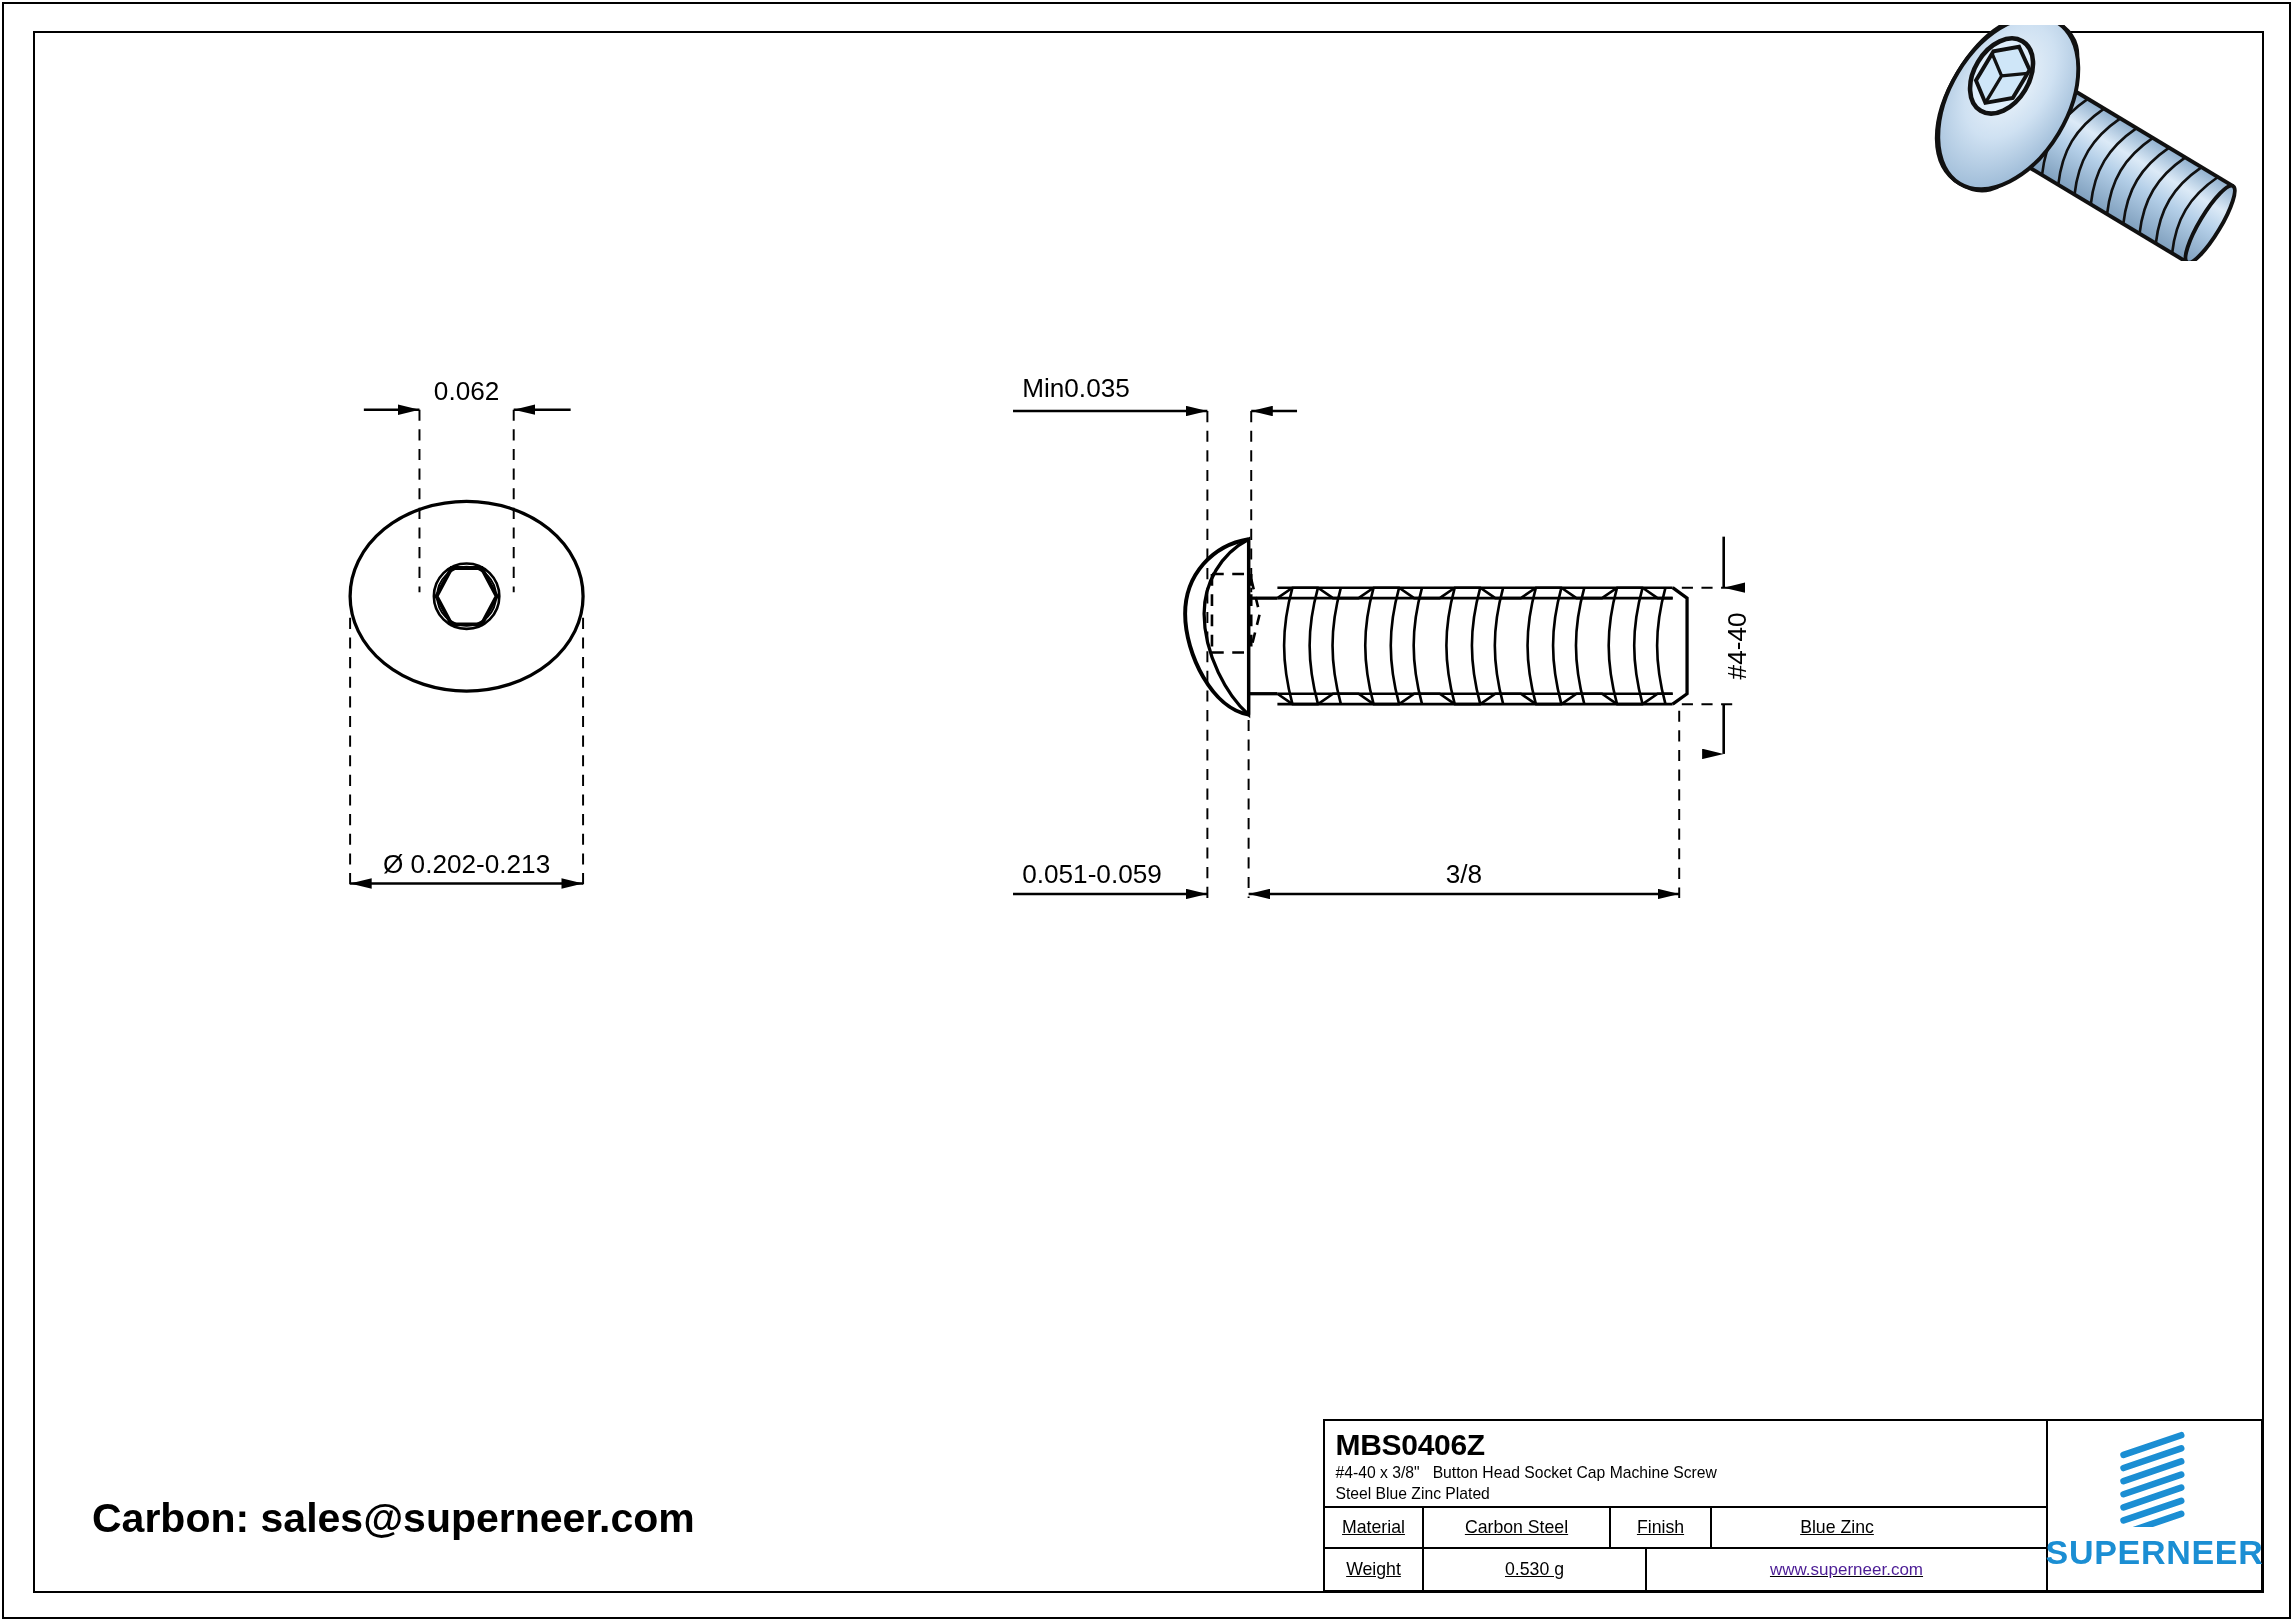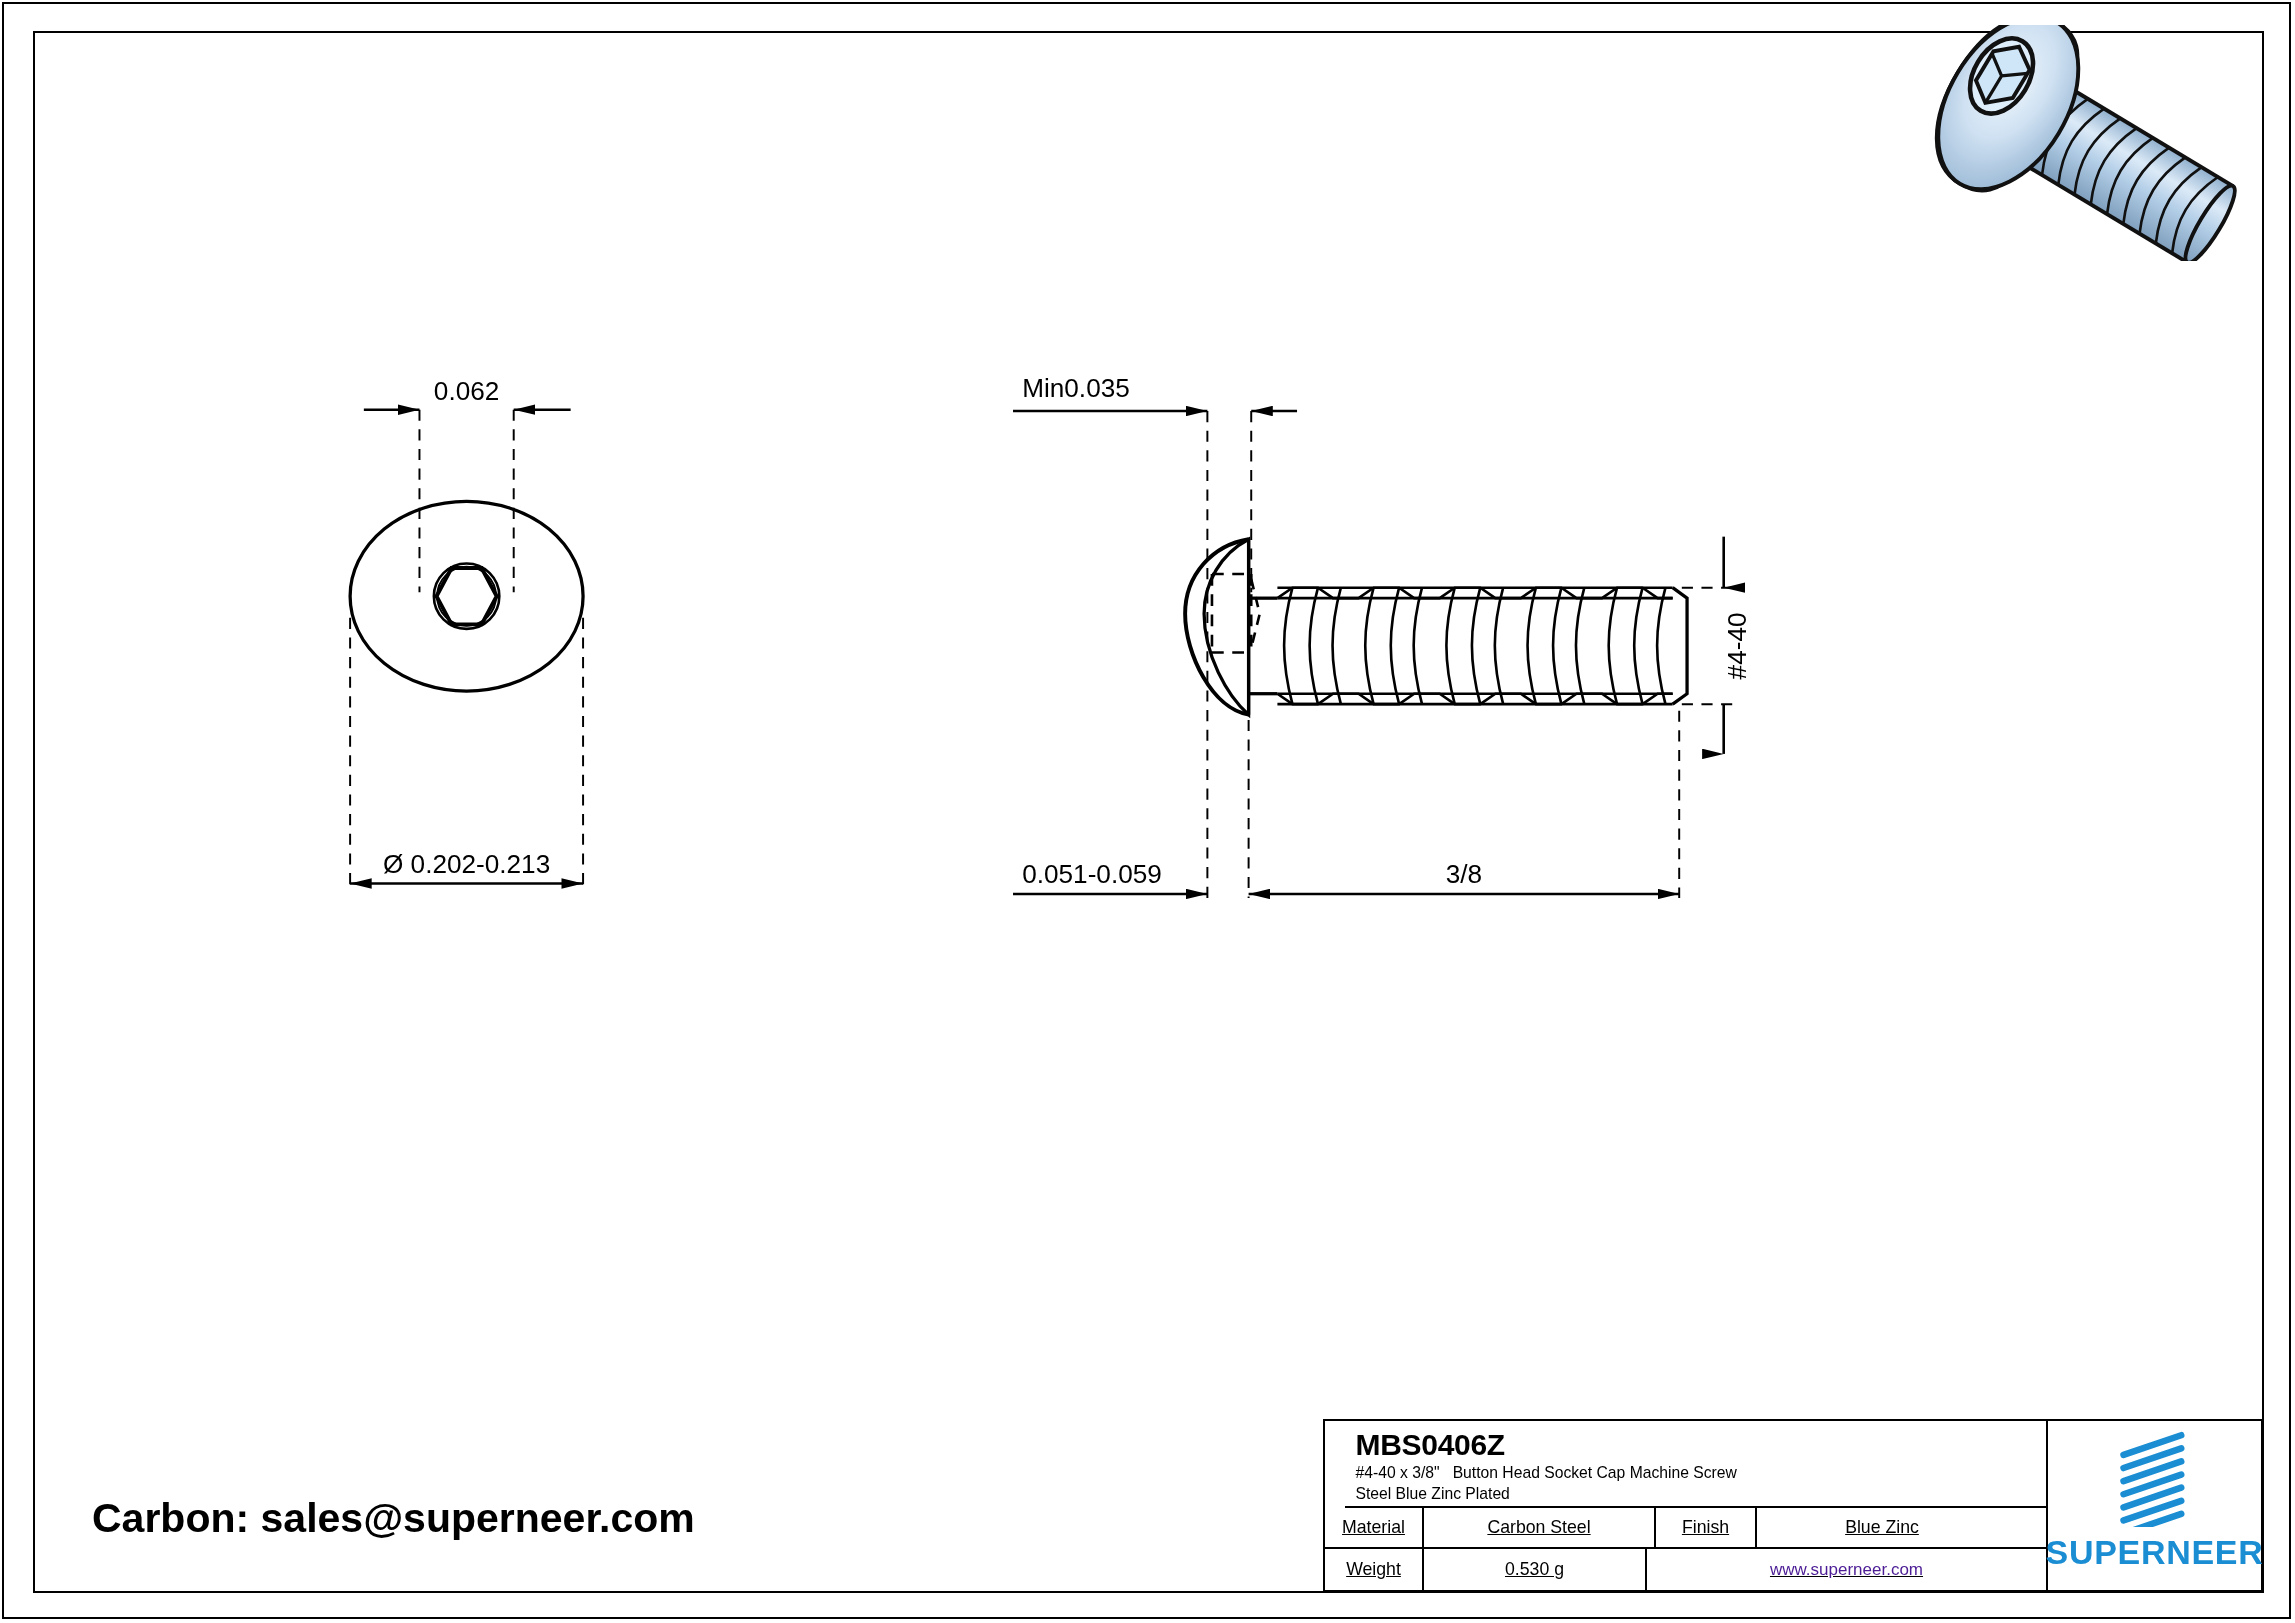--- a/index.html
+++ b/index.html
@@ -63,21 +63,20 @@
     box-sizing: border-box;
     border-right: 2px solid #000;
     display: flex;
     flex-direction: column;
   }
   .tb-desc {
     height: 87px;
     box-sizing: border-box;
     border-bottom: 2px solid #000;
     padding: 5.9px 0 0 10.5px;
-    margin-left: 20px;
   }
   .part-number {
     font-size: 30px;
     font-weight: bold;
     line-height: 35px;
     letter-spacing: -0.3px;
     color: #000;
   }
   .desc-line {
     font-size: 15.7px;
@@ -102,21 +101,21 @@
     display: flex;
     align-items: center;
     justify-content: center;
     box-sizing: border-box;
     font-size: 17.7px;
     color: #000;
     border-right: 2px solid #000;
   }
   .tb-cell.last { border-right: none; }
   .c-label { width: 99px; }
-  .c-value { width: 232px; }
+  .c-value { width: 187px; }
   .c-label2 { width: 101px; }
   .c-value2 { width: 250px; }
   .c-weightval { width: 223px; }
   .c-web { width: 399px; color: #4c1d95; font-size: 17px; }
   .tb-right {
     flex: 1;
     position: relative;
     display: flex;
     flex-direction: column;
     align-items: center;

